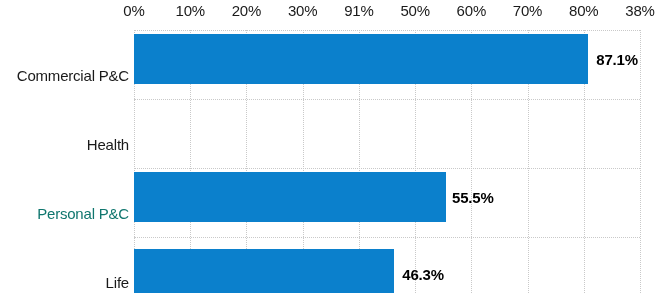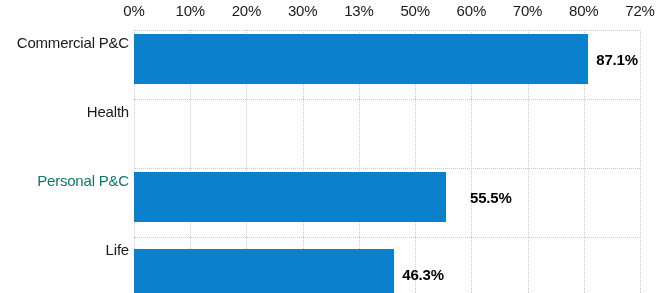--- a/index.html
+++ b/index.html
@@ -83,40 +83,40 @@
   #y-axis{
     position:absolute;
     left:0;top:30px;
     width:129px;height:263px;
   }
   .cat-slot{
     position:absolute;
     left:0;
     width:129px;
     display:flex;
-    align-items:flex-start;
+    align-items:flex-end;
     justify-content:flex-end;
   }
 </style>
 </head>
 <body>
 
 <div id="chart-root">
 
   <div id="x-axis">
       <div class="tick-label" style="left: 134px;">0%</div>
       <div class="tick-label" style="left: 190.222px;">10%</div>
       <div class="tick-label" style="left: 246.444px;">20%</div>
       <div class="tick-label" style="left: 302.667px;">30%</div>
-      <div class="tick-label" style="left: 358.889px;">13%</div>
+      <div class="tick-label" style="left: 358.889px;">91%</div>
       <div class="tick-label" style="left: 415.111px;">50%</div>
       <div class="tick-label" style="left: 471.333px;">60%</div>
       <div class="tick-label" style="left: 527.556px;">70%</div>
       <div class="tick-label" style="left: 583.778px;">80%</div>
-      <div class="tick-label" style="left: 640px;">72%</div>
+      <div class="tick-label" style="left: 640px;">38%</div>
     </div>
 
   <div id="y-axis">
       <div class="cat-slot" style="top: 4px; height: 50px;">
         <span style="font-size: 15px; color: rgb(26, 26, 26); white-space: nowrap; letter-spacing: -0.2px;">Commercial P&amp;C</span>
       </div>
       <div class="cat-slot" style="top: 73px; height: 50px;">
         <span style="font-size: 15px; color: rgb(26, 26, 26); white-space: nowrap; letter-spacing: -0.2px; margin-left: 48px;">Health</span>
       </div>
       <div class="cat-slot" style="top: 142px; height: 50px;">
@@ -141,21 +141,21 @@
       <div class="hgrid" style="top: 0px;"></div>
       <div class="hgrid" style="top: 69px;"></div>
       <div class="hgrid" style="top: 138px;"></div>
       <div class="hgrid" style="top: 207px;"></div>
       <div class="bar-band" style="top: 4px; height: 50px;">
         <div class="bar" style="width: 454.276px; background: rgb(11, 128, 204);"></div>
         <div class="bar-value" style="left: 462.276px;">87.1%</div>
       </div>
       <div class="bar-band" style="top: 142px; height: 50px;">
         <div class="bar" style="width: 312.033px; background: rgb(11, 128, 204);"></div>
-        <div class="bar-value" style="left: 336px;">55.5%</div>
+        <div class="bar-value" style="left: 318px;">55.5%</div>
       </div>
       <div class="bar-band" style="top: 219px; height: 50px;">
         <div class="bar" style="width: 260.309px; background: rgb(11, 128, 204);"></div>
         <div class="bar-value" style="left: 268.309px;">46.3%</div>
       </div>
     </div>
 
 </div>
 
 </body></html>

